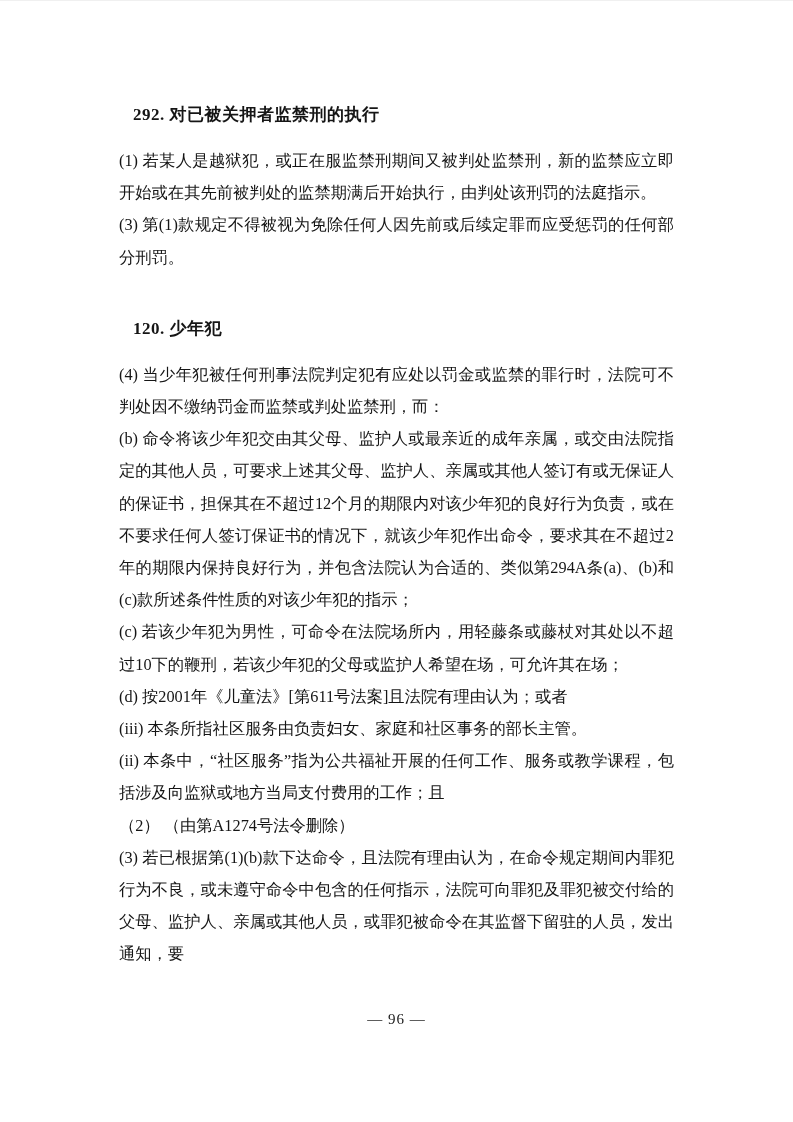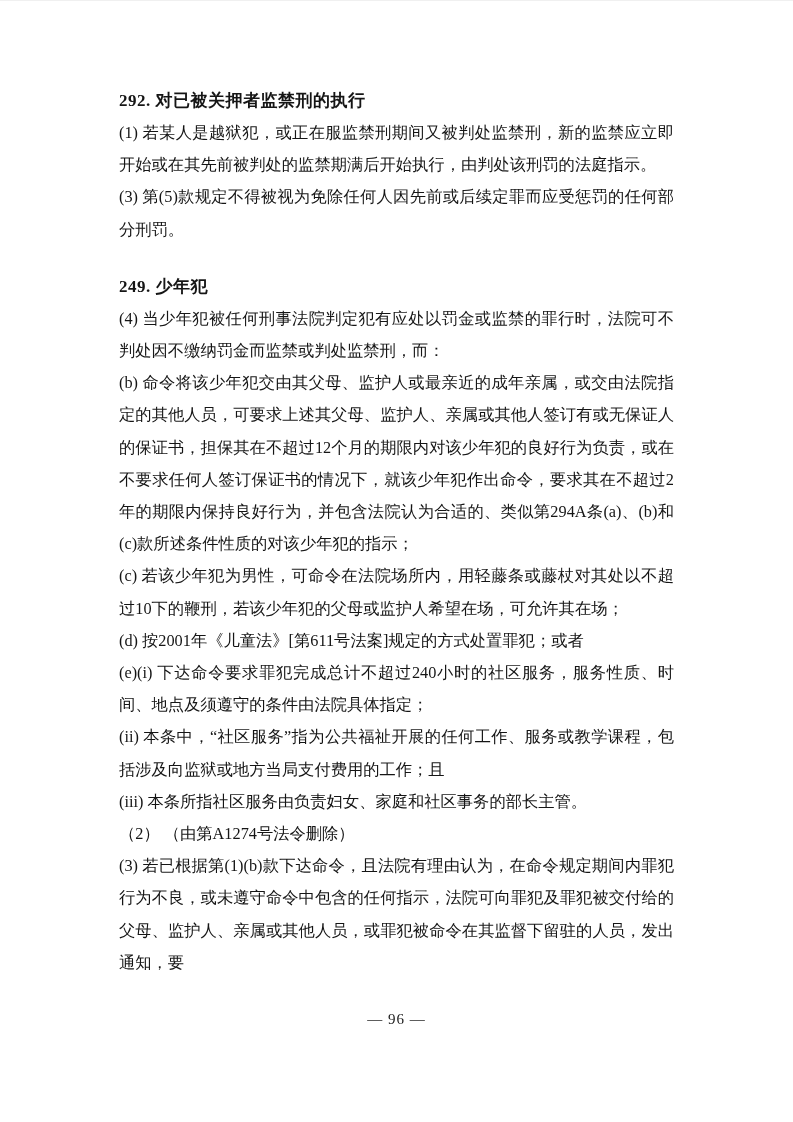--- a/index.html
+++ b/index.html
@@ -21,21 +21,21 @@
   .content {
     position: absolute;
     top: 84px;
     left: 119px;
     width: 555px;
   }
   .section-heading {
     font-size: 17px;
     font-weight: bold;
     line-height: 32px;
-    margin: 0;
+    margin: 14px;
     letter-spacing: 0.5px;
   }
   .para {
     font-size: 16.3px;
     line-height: 32.2px;
     margin: 0;
     text-align: justify;
     text-justify: inter-ideograph;
     word-break: break-all;
   }
@@ -56,34 +56,33 @@
 </style>
 </head>
 <body>
 
 <div class="page">
   <div class="content">
 
     <div class="section">
       <h2 class="section-heading">292. 对已被关押者监禁刑的执行</h2>
       <p class="para">(1) 若某人是越狱犯，或正在服监禁刑期间又被判处监禁刑，新的监禁应立即开始或在其先前被判处的监禁期满后开始执行，由判处该刑罚的法庭指示。</p>
-      <p class="para">(3) 第(5)款规定不得被视为免除任何人因先前或后续定罪而应受惩罚的任何部分刑罚。</p>
+      <p class="para">(3) 第(1)款规定不得被视为免除任何人因先前或后续定罪而应受惩罚的任何部分刑罚。</p>
     </div>
 
     <div class="section-gap"></div>
 
     <div class="section">
-      <h2 class="section-heading">249. 少年犯</h2>
+      <h2 class="section-heading">120. 少年犯</h2>
       <p class="para">(4) 当少年犯被任何刑事法院判定犯有应处以罚金或监禁的罪行时，法院可不判处因不缴纳罚金而监禁或判处监禁刑，而：</p>
       <p class="para">(b) 命令将该少年犯交由其父母、监护人或最亲近的成年亲属，或交由法院指定的其他人员，可要求上述其父母、监护人、亲属或其他人签订有或无保证人的保证书，担保其在不超过12个月的期限内对该少年犯的良好行为负责，或在不要求任何人签订保证书的情况下，就该少年犯作出命令，要求其在不超过2年的期限内保持良好行为，并包含法院认为合适的、类似第294A条(a)、(b)和(c)款所述条件性质的对该少年犯的指示；</p>
       <p class="para">(c) 若该少年犯为男性，可命令在法院场所内，用轻藤条或藤杖对其处以不超过10下的鞭刑，若该少年犯的父母或监护人希望在场，可允许其在场；</p>
-      <p class="para">(d) 按2001年《儿童法》[第611号法案]规定的方式处置罪犯；或者</p>
-      <p class="para">(e)(i) 下达命令要求罪犯完成总计不超过240小时的社区服务，服务性质、时间、地点及须遵守的条件由法院具体指定；</p>
+      <p class="para">(d) 按2001年《儿童法》[第611号法案]且法院有理由认为；或者</p>
+      <p class="para">(iii) 本条所指社区服务由负责妇女、家庭和社区事务的部长主管。</p>
       <p class="para">(ii) 本条中，“社区服务”指为公共福祉开展的任何工作、服务或教学课程，包括涉及向监狱或地方当局支付费用的工作；且</p>
-      <p class="para">(iii) 本条所指社区服务由负责妇女、家庭和社区事务的部长主管。</p>
       <p class="para">（2） （由第A1274号法令删除）</p>
       <p class="para">(3) 若已根据第(1)(b)款下达命令，且法院有理由认为，在命令规定期间内罪犯行为不良，或未遵守命令中包含的任何指示，法院可向罪犯及罪犯被交付给的父母、监护人、亲属或其他人员，或罪犯被命令在其监督下留驻的人员，发出通知，要</p>
     </div>
 
   </div>
 
   <div class="footer">— 96 —</div>
 </div>
 
 </body></html>

